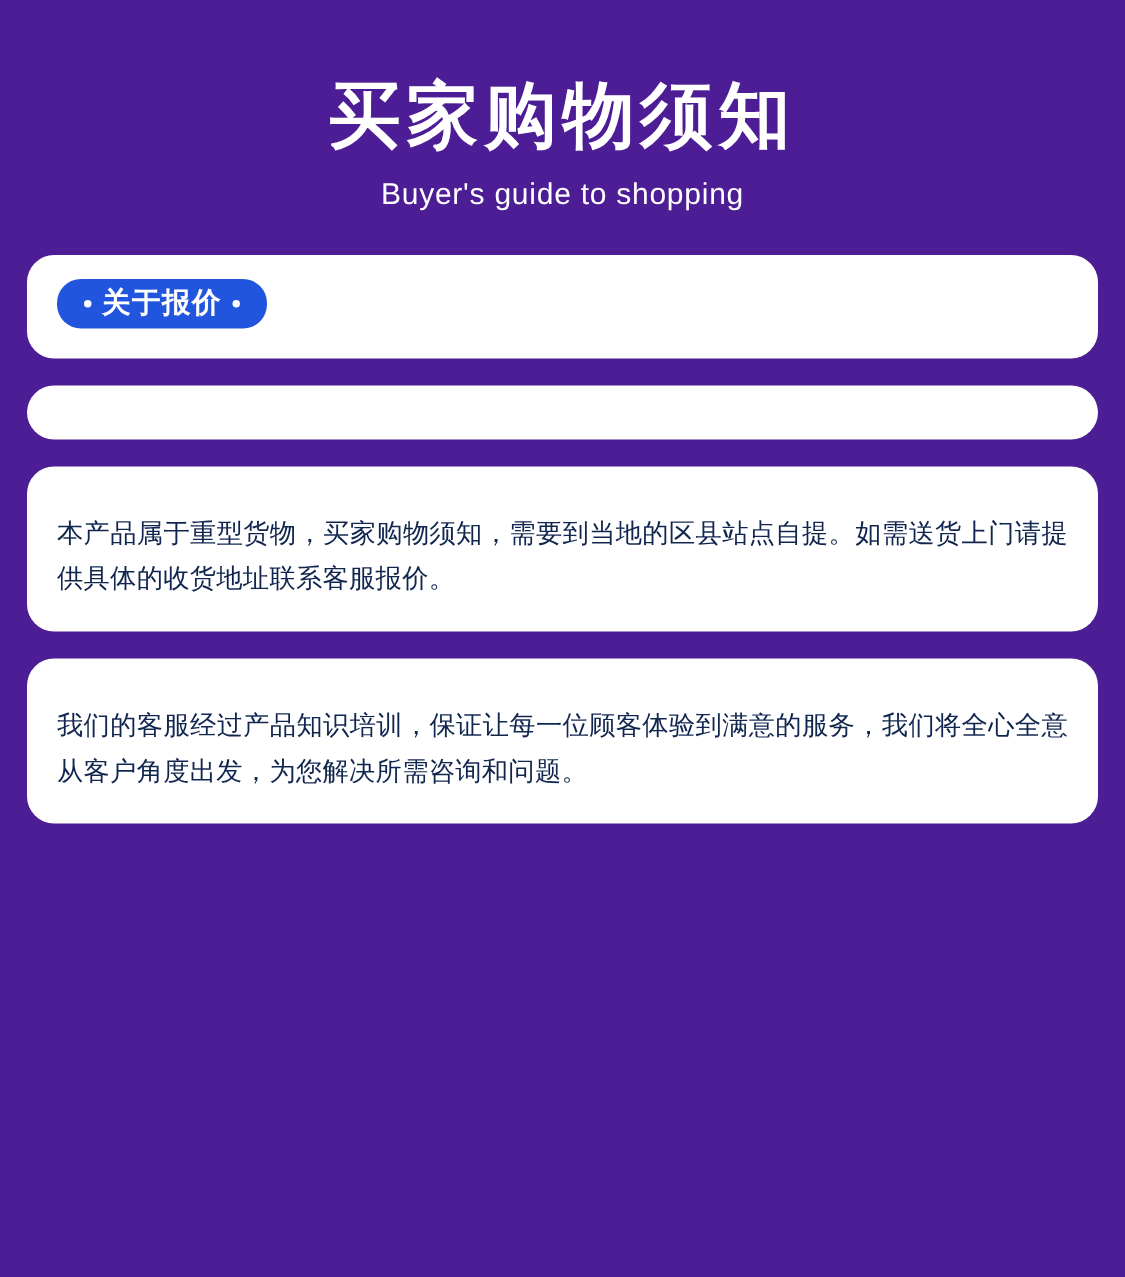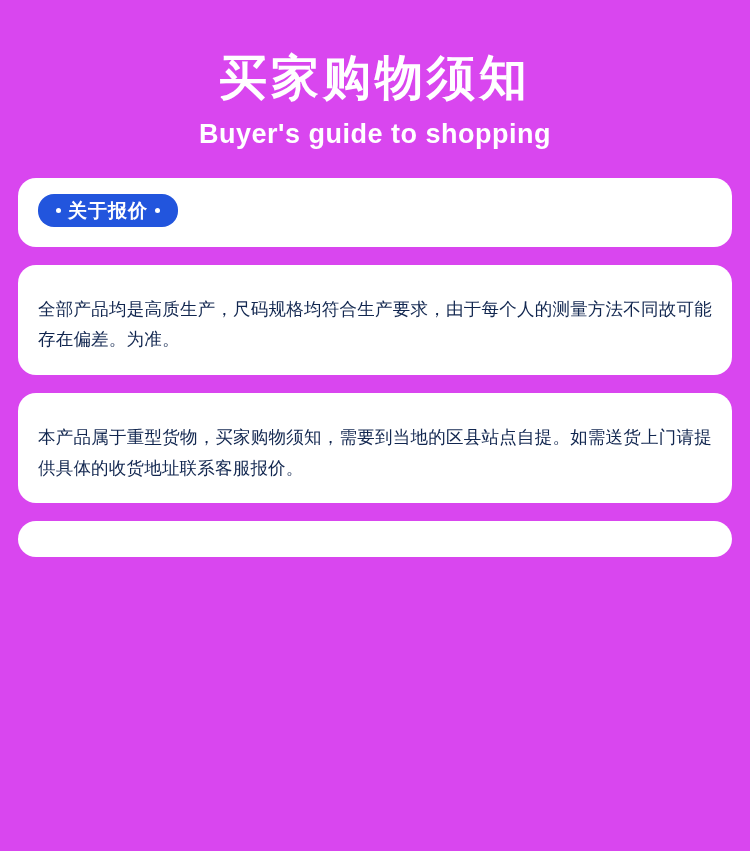--- a/index.html
+++ b/index.html
@@ -10,39 +10,39 @@
     width: 750px;
     height: 851px;
     background: #1B47C4;
     font-family: "Liberation Sans", sans-serif;
     overflow: hidden;
   }
   .page {
     position: relative;
     width: 750px;
     height: 851px;
-    background: #d946ef;
+    background: #4c1d95;
     box-sizing: border-box;
   }
   .header {
     padding-top: 52px;
     text-align: center;
   }
   .header-title {
     color: #FFFFFF;
     font-size: 48px;
     font-weight: bold;
     letter-spacing: 4px;
     line-height: 1.1;
     margin: 0;
   }
   .header-subtitle {
     color: #FFFFFF;
-    font-size: 27px;
-    font-weight: bold;
+    font-size: 20px;
+    font-weight: normal;
     letter-spacing: 0.5px;
     margin-top: 14px;
   }
   .cards {
     margin-top: 28px;
     padding: 0 18px;
     display: flex;
     flex-direction: column;
     gap: 18px;
   }
@@ -98,24 +98,24 @@
 
     <div class="card">
       <div class="card-tag">
         <span class="dot"></span>
         <span>关于报价</span>
         <span class="dot"></span>
       </div>
     </div>
 
     <div class="card">
-      <div class="card-body">全部产品均是高质生产，尺码规格均符合生产要求，由于每个人的测量方法不同故可能存在偏差。为准。</div>
     </div>
 
     <div class="card">
       <div class="card-body">本产品属于重型货物，买家购物须知，需要到当地的区县站点自提。如需送货上门请提供具体的收货地址联系客服报价。</div>
     </div>
 
     <div class="card">
+      <div class="card-body">我们的客服经过产品知识培训，保证让每一位顾客体验到满意的服务，我们将全心全意从客户角度出发，为您解决所需咨询和问题。</div>
     </div>
 
   </div>
 </div>
 
 </body></html>

